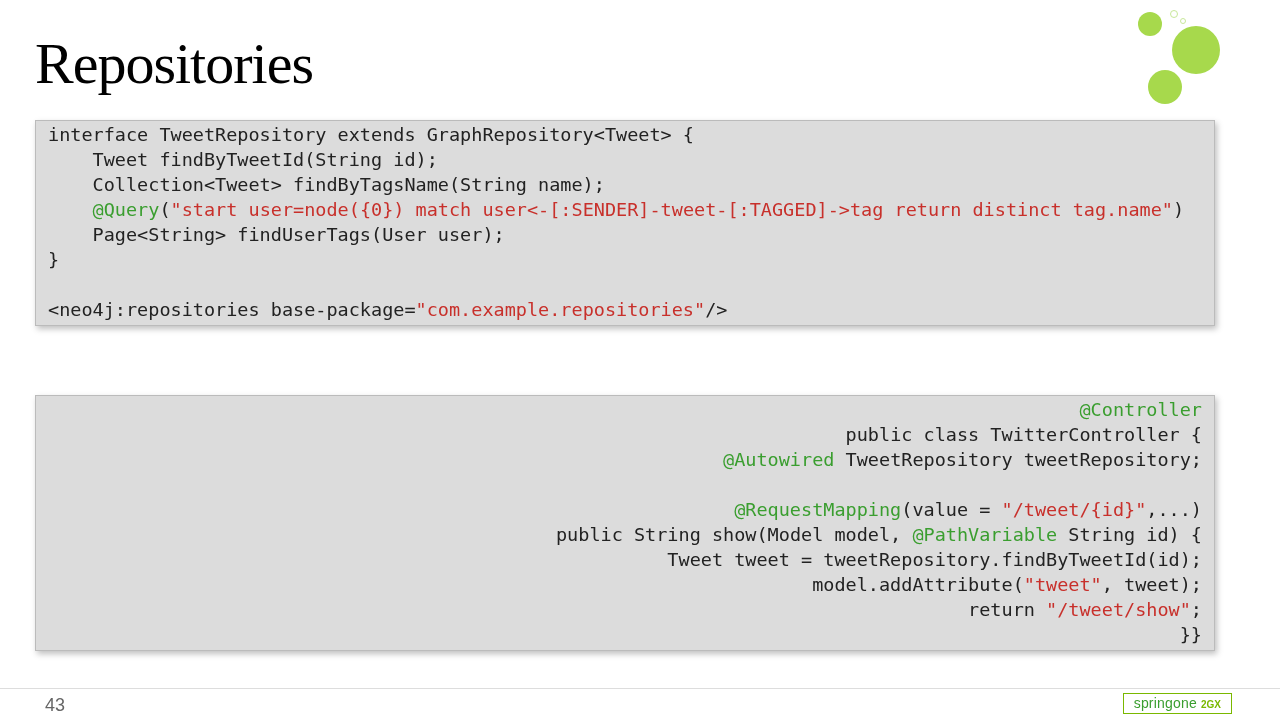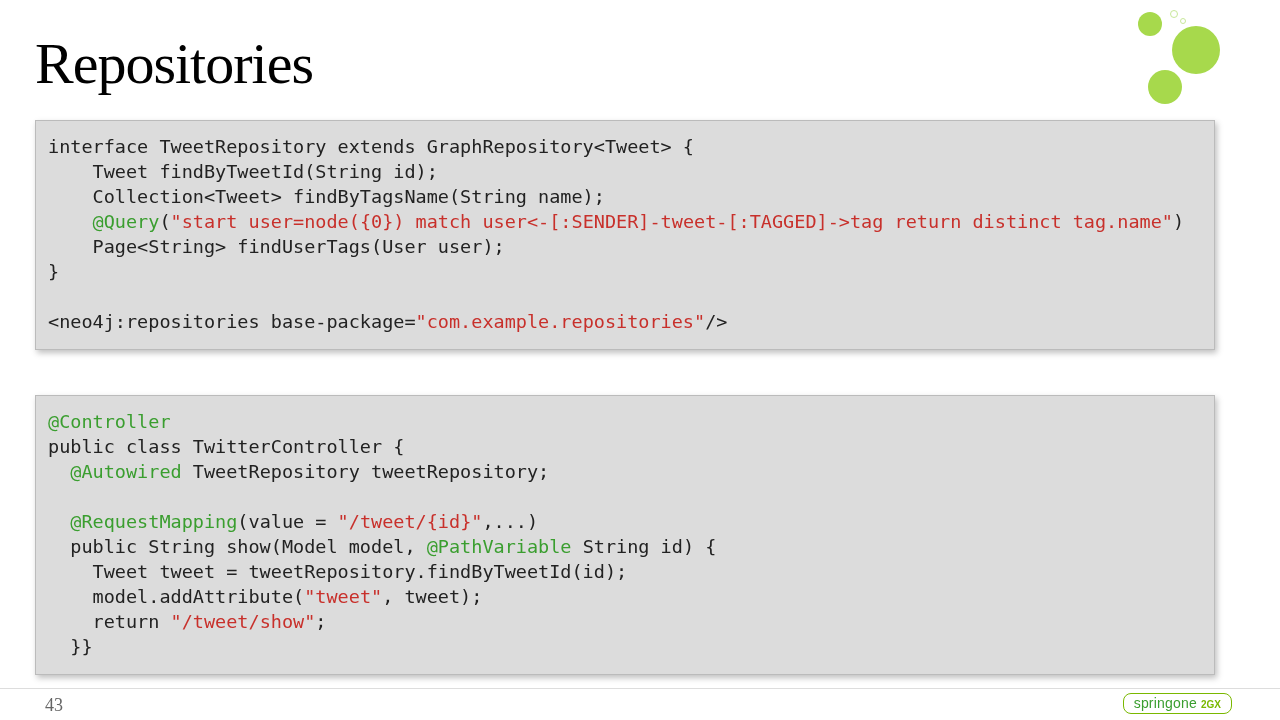--- a/index.html
+++ b/index.html
@@ -20,29 +20,29 @@
       color: #000000;
       letter-spacing: -1px;
     }
     .code-box {
       position: absolute;
       left: 35px;
       width: 1180px;
       background: #dcdcdc;
       border: 1px solid #bbb;
       box-shadow: 2px 3px 6px rgba(0,0,0,0.25);
-      padding: 14px 12px;
+      padding: 2px 12px;
       font-family: 'Monaco', 'Consolas', monospace;
       font-size: 18.5px;
       line-height: 1.35;
       color: #222;
       white-space: pre;
     }
     .code-box.box1 { top: 120px; }
-    .code-box.box2 { top: 395px; }
+    .code-box.box2 { top: 395px; text-align: right; }
     .green { color: #3a9e2f; }
     .red { color: #c8302b; }
     .circles {
       position: absolute;
       top: 8px;
       right: 40px;
       width: 110px;
       height: 110px;
     }
     .circles .c {
@@ -68,28 +68,28 @@
       width: 100%;
       height: 32px;
       border-top: 1px solid #ddd;
     }
     .pagenum {
       position: absolute;
       left: 45px;
       bottom: 4px;
       font-size: 18px;
       color: #666;
-      font-family: Liberation Serif, serif;
+      font-family: Liberation Sans, sans-serif;
     }
     .badge {
       position: absolute;
       right: 48px;
       bottom: 6px;
       border: 1.5px solid #7ab800;
-      border-radius: 8px;
+      border-radius: 0;
       padding: 1px 10px 2px 10px;
       font-family: Arial, sans-serif;
       font-size: 14px;
       color: #3a9e2f;
       display: flex;
       align-items: baseline;
       gap: 4px;
     }
     .badge .brand { font-weight: normal; letter-spacing: 0.2px; }
     .badge .sub { font-size: 10px; color: #7ab800; font-weight: bold; }

